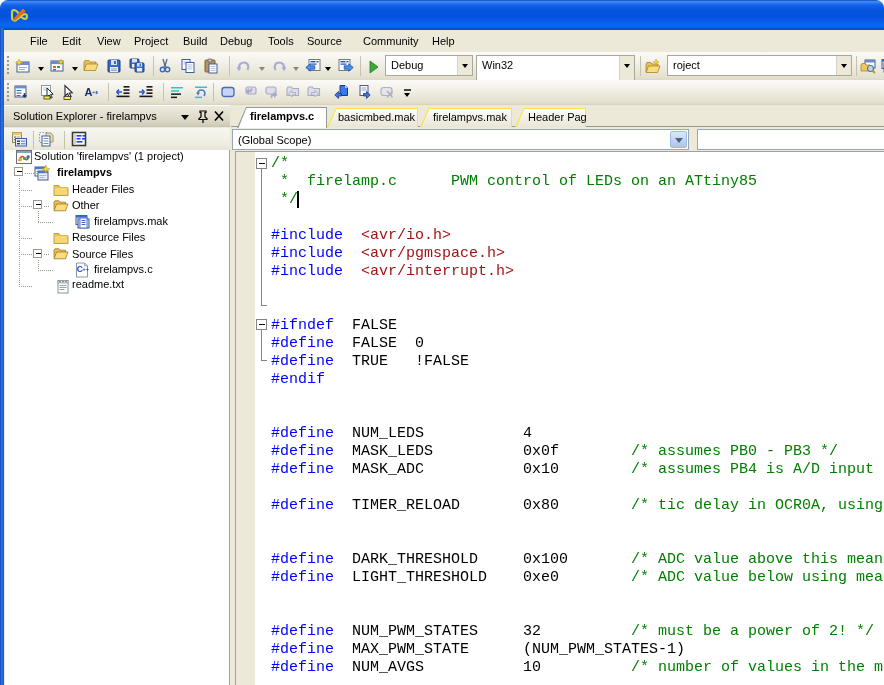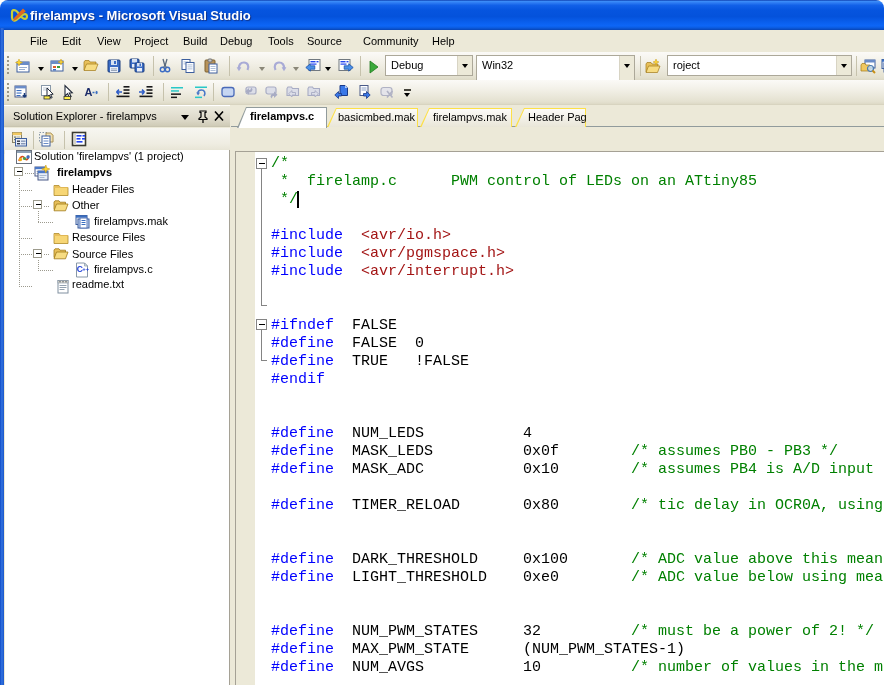--- a/index.html
+++ b/index.html
@@ -82,21 +82,20 @@
 </style>
 </head>
 <body>
 
 <div style="position:absolute;left:0;top:26px;width:884px;height:659px;background:#ECE9D8"></div>
 <div id="titlebar">
   <svg class="abs" style="left:10px;top:6px" width="18" height="18" viewBox="0 0 18 18">
     <path d="M2 6.5 C2 3.5 5 3.5 7 5.5 L12 11.5 C14 13.5 17 13.5 17 10.5 C17 7.5 14 7.5 12 9.5 L7 13.5 C5 15.5 2 14.5 2 11.5 Z" fill="none" stroke="#C8CE3A" stroke-width="2.2"></path>
     <path d="M13 2.5 L15.8 5.2 L6.5 13.5 L2.8 15.2 L4.5 11.5 Z" fill="#E06A1F"></path>
   </svg>
-  <span class="title">firelampvs - Microsoft Visual Studio</span>
 </div>
 <div id="lborder"></div>
 
 <div id="menubar">
   <span style="left:14px">File</span>
   <span style="left:46px">Edit</span>
   <span style="left:81px">View</span>
   <span style="left:118px">Project</span>
   <span style="left:167px">Build</span>
   <span style="left:204px">Debug</span>
@@ -482,20 +481,27 @@
       </div>
     <div class="tab" style="left:284px;width:71px">
         <span class="inner"></span>
         <span class="lbl">Header Page</span>
       </div>
     <div class="tab active" style="left:6px;width:90px">
         <span class="inner"></span>
         <span class="lbl">firelampvs.c</span>
       </div>
   </div>
+  <div id="comborow">
+    <div class="ecombo" style="left:1px;width:457px">
+      <span class="txt">(Global Scope)</span>
+      <span class="btn"></span>
+    </div>
+    <div class="ecombo" style="left:466px;width:200px"></div>
+  </div>
   <div id="codearea">
     <div style="position:absolute;left:0;top:-1px;width:4px;height:535px;background:#ECE9D8"></div>
     <div id="bpmargin"></div>
     <pre id="codepre"><span class="cg">/*</span>
 <span class="cg"> *  firelamp.c      PWM control of LEDs on an ATtiny85</span>
 <span class="cg"> */</span>
 
 <span class="cb">#include</span>  <span class="cr">&lt;avr/io.h&gt;</span>
 <span class="cb">#include</span>  <span class="cr">&lt;avr/pgmspace.h&gt;</span>
 <span class="cb">#include</span>  <span class="cr">&lt;avr/interrupt.h&gt;</span>

